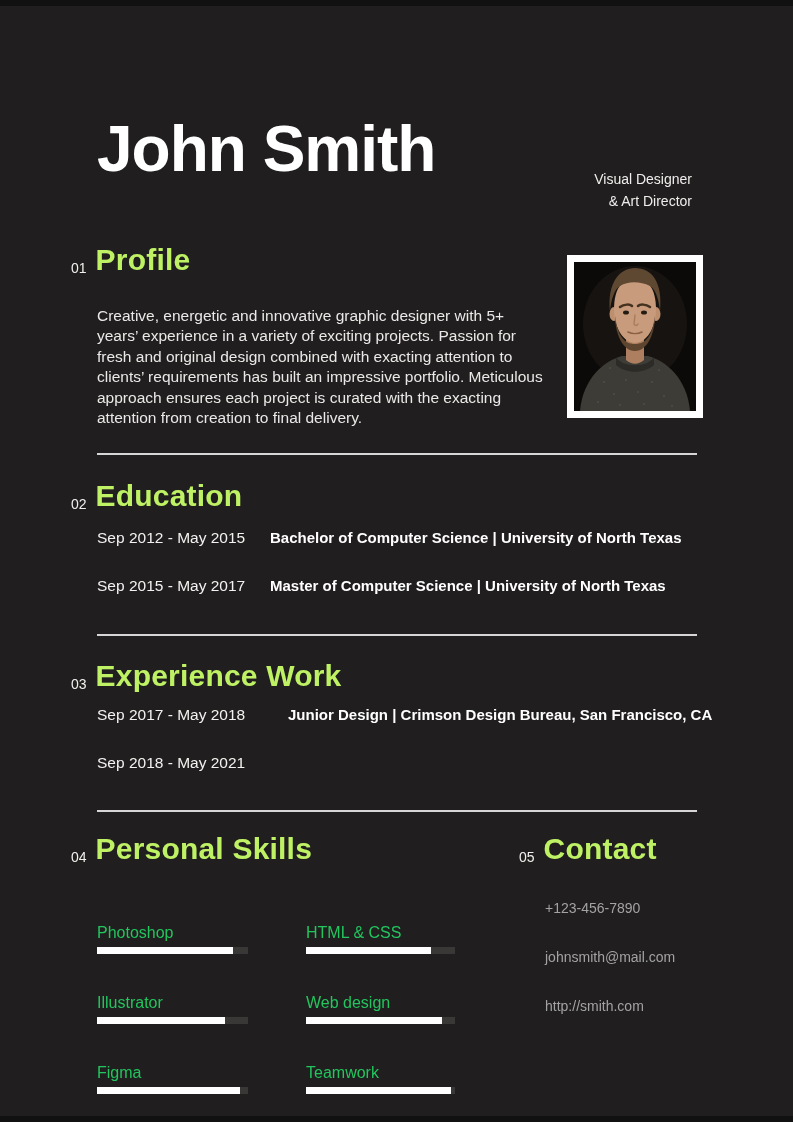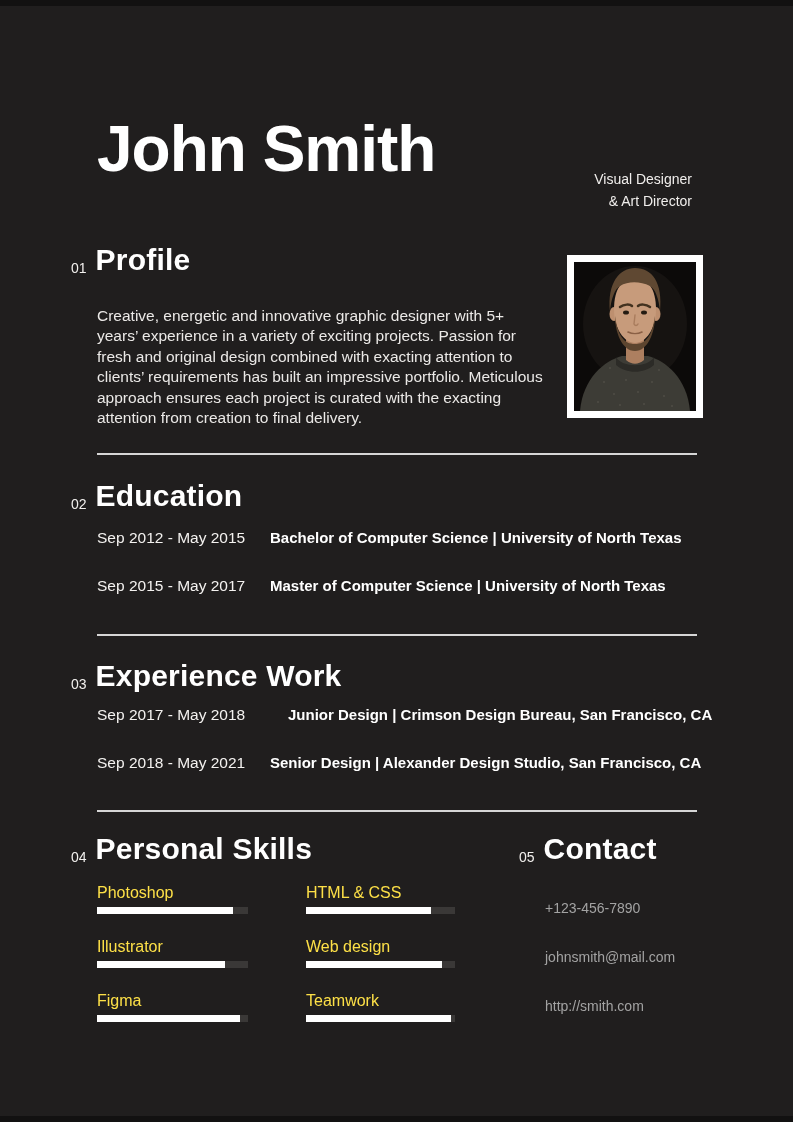--- a/index.html
+++ b/index.html
@@ -14,41 +14,41 @@
   .edge-bar.bottom{bottom:0}
 
   
   .name{position:absolute;left:97px;top:74px;font-size:64px;font-weight:800;letter-spacing:-1px;line-height:1;color:#fff;}
   .subtitle{position:absolute;left:97px;top:148px;font-size:26px;font-weight:400;color:#f4f2f0;}
   .tagline{position:absolute;right:101px;top:168px;font-size:14px;line-height:22px;text-align:right;color:#f0eeec;}
 
   
   .sec-head{position:absolute;display:flex;align-items:flex-end;}
   .sec-num{font-size:14px;font-weight:400;color:#f2f0ee;margin-right:9px;margin-top:-2px;}
-  .sec-title{font-size:30px;font-weight:700;line-height:1.1;color:#ffffff;letter-spacing:0.2px;}
+  .sec-title{font-size:30px;font-weight:700;line-height:1.1;color:#bef264;letter-spacing:0.2px;}
 
   .profile-text{position:absolute;left:97px;top:290px;width:452px;font-size:15.5px;line-height:20.5px;color:#ebe9e7;}
 
   
   .photo{position:absolute;left:567px;top:255px;width:122px;height:149px;border:7px solid #ffffff;background:#0c0a09;}
   .photo svg{display:block;}
 
   .divider{position:absolute;left:97px;width:600px;height:2px;background:#d6d6d6;}
 
   
   .row{position:absolute;left:97px;width:640px;display:flex;align-items:flex-start;}
   .row .dates{width:173px;flex:none;font-size:15.5px;color:#f4f2f0;}
   .row .detail{flex:1;font-size:15px;font-weight:700;color:#ffffff;}
 
   
   .skill-col{position:absolute;top:884px;}
   .skill-col.c1{left:97px;width:151px;}
   .skill-col.c2{left:306px;width:149px;}
   .skill{margin-bottom:24px;}
-  .skill-label{font-size:16px;line-height:18px;color:#fde047;}
+  .skill-label{font-size:16px;line-height:18px;color:#22c55e;margin-top:40px;}
   .skill-track{margin-top:5px;height:7px;background:#3a3837;position:relative;}
   .skill-fill{height:7px;background:#ffffff;width:0;}
 
   
   .contact-list{position:absolute;left:545px;top:899px;}
   .contact-item{font-size:14px;line-height:18px;color:#a3a3a3;margin-bottom:31px;}
 </style>
 </head>
 <body>
 
@@ -132,21 +132,20 @@
   <div class="sec-head" style="left:71px;top:659px;">
     <span class="sec-num">03</span>
     <span class="sec-title">Experience Work</span>
   </div>
   <div class="row" style="top:706px;gap:18px;">
     <span class="dates">Sep 2017 - May 2018</span>
     <span class="detail">Junior Design | Crimson Design Bureau, San Francisco, CA</span>
   </div>
   <div class="row" style="top:754px;justify-content:space-between;">
     <span class="dates">Sep 2018 - May 2021</span>
-    <span class="detail">Senior Design | Alexander Design Studio, San Francisco, CA</span>
   </div>
 
   <div class="divider" style="top:810px;"></div>
 
   <div class="sec-head" style="left:71px;top:832px;">
     <span class="sec-num">04</span>
     <span class="sec-title">Personal Skills</span>
   </div>
 
   <div class="skill-col c1">

